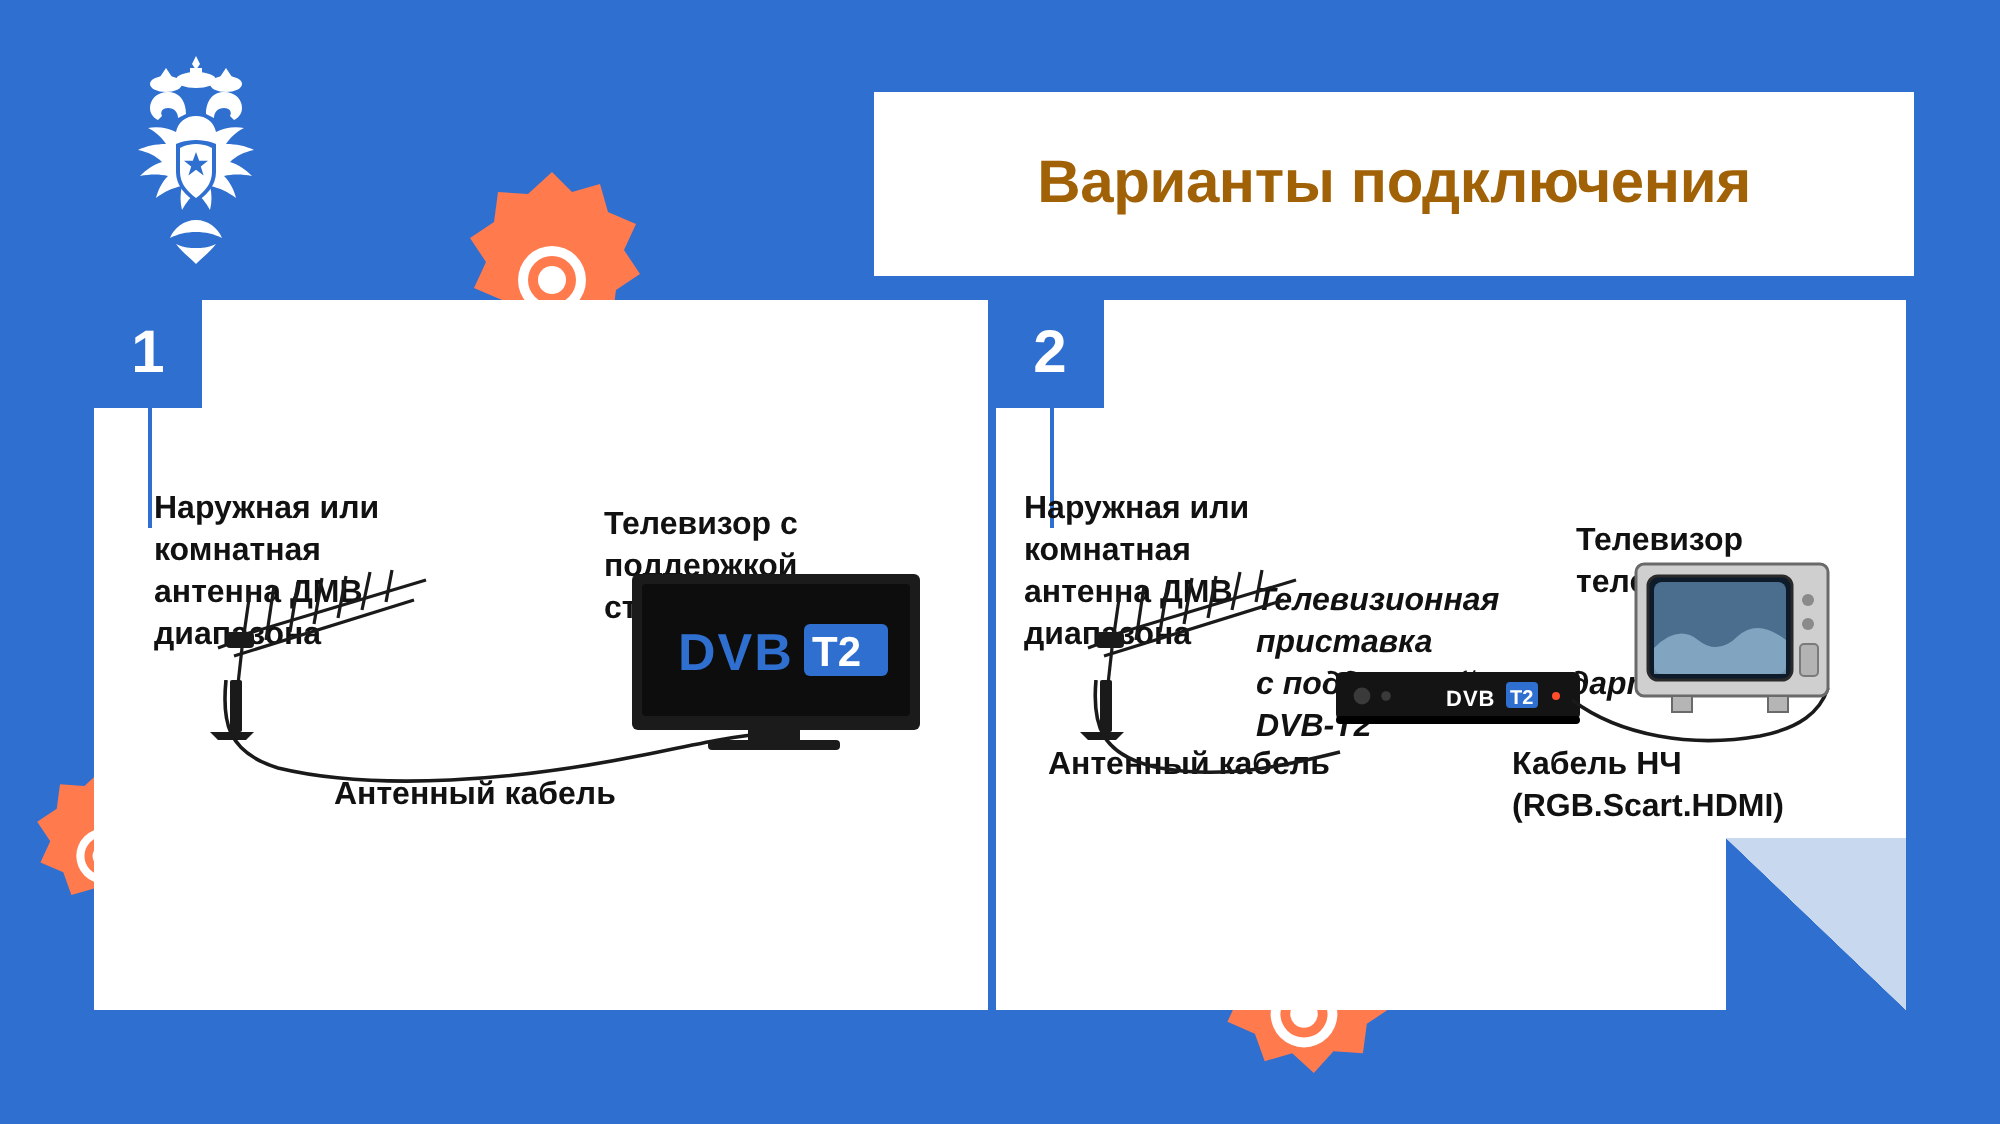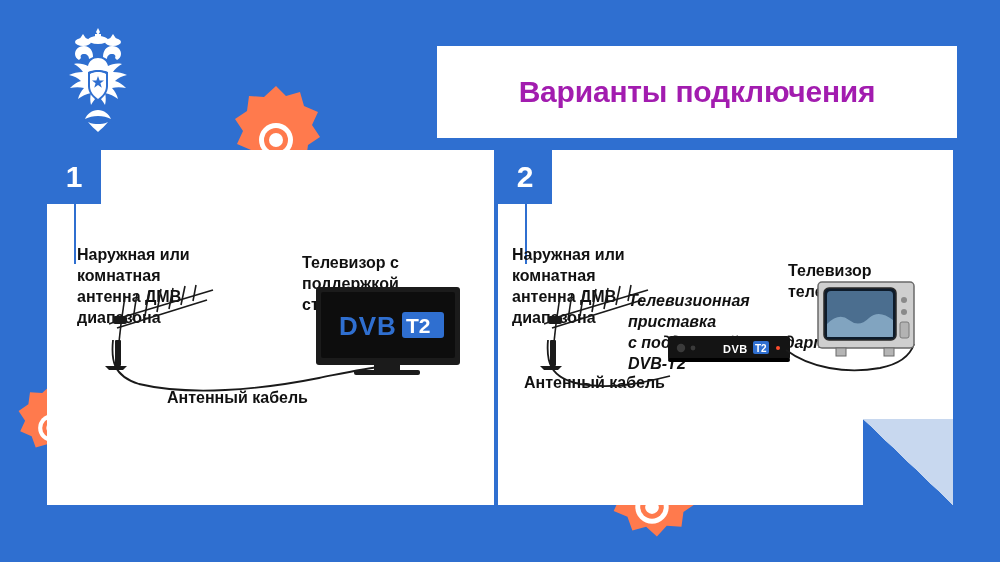--- a/index.html
+++ b/index.html
@@ -19,21 +19,21 @@
   .emblem svg{display:block;}
 
   
   .title-box{
     position:absolute;left:437px;top:46px;width:520px;height:92px;
     background:#ffffff;
     display:flex;flex-direction:column;justify-content:center;align-items:center;
     padding:4px 10px;box-sizing:border-box;
   }
   .title-line{
-    color:#a21caf;
+    color:#a16207;
     font-size:30px;
     font-weight:bold;
     line-height:1.12;
     text-align:center;
     letter-spacing:-0.2px;
     white-space:nowrap;
   }
 
   
   .gear{position:absolute;}
@@ -207,20 +207,21 @@
   <div class="panel" id="panel2">
     <div class="panel-num">2</div>
     <div class="num-line"></div>
 
     <div class="cap" style="left:14px;top:94px;width:170px;">Наружная или комнатная
 антенна ДМВ диапазона</div>
     <div class="cap" style="left:130px;top:140px;width:212px;font-style:italic;">Телевизионная приставка
 с поддержкой стандарта DVB-T2</div>
     <div class="cap" style="left:290px;top:110px;width:150px;">Телевизор телевизор</div>
     <div class="cap" style="left:26px;top:222px;width:152px;">Антенный кабель</div>
+    <div class="cap" style="left:258px;top:222px;width:190px;">Кабель НЧ (RGB.Scart.HDMI)</div>
 
     <div class="art" style="left:32px;top:130px;">
       <svg width="130" height="90" viewBox="0 0 130 90" aria-hidden="true">
         <g stroke="#1a1a1a" stroke-width="1.6" fill="none">
           <line x1="18" y1="40" x2="118" y2="10"></line>
           <line x1="22" y1="48" x2="112" y2="20"></line>
           <line x1="26" y1="44" x2="30" y2="16"></line>
           <line x1="38" y1="40" x2="42" y2="13"></line>
           <line x1="50" y1="36" x2="54" y2="11"></line>
           <line x1="62" y1="32" x2="66" y2="9"></line>

